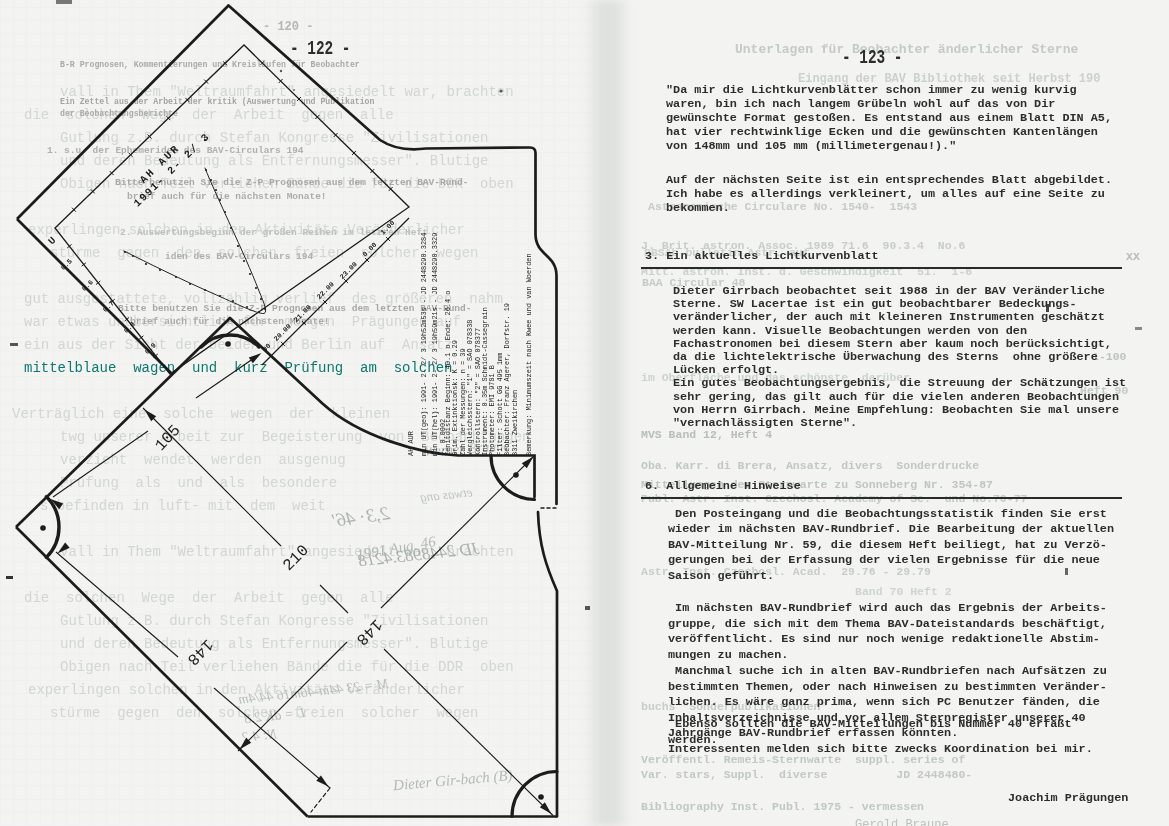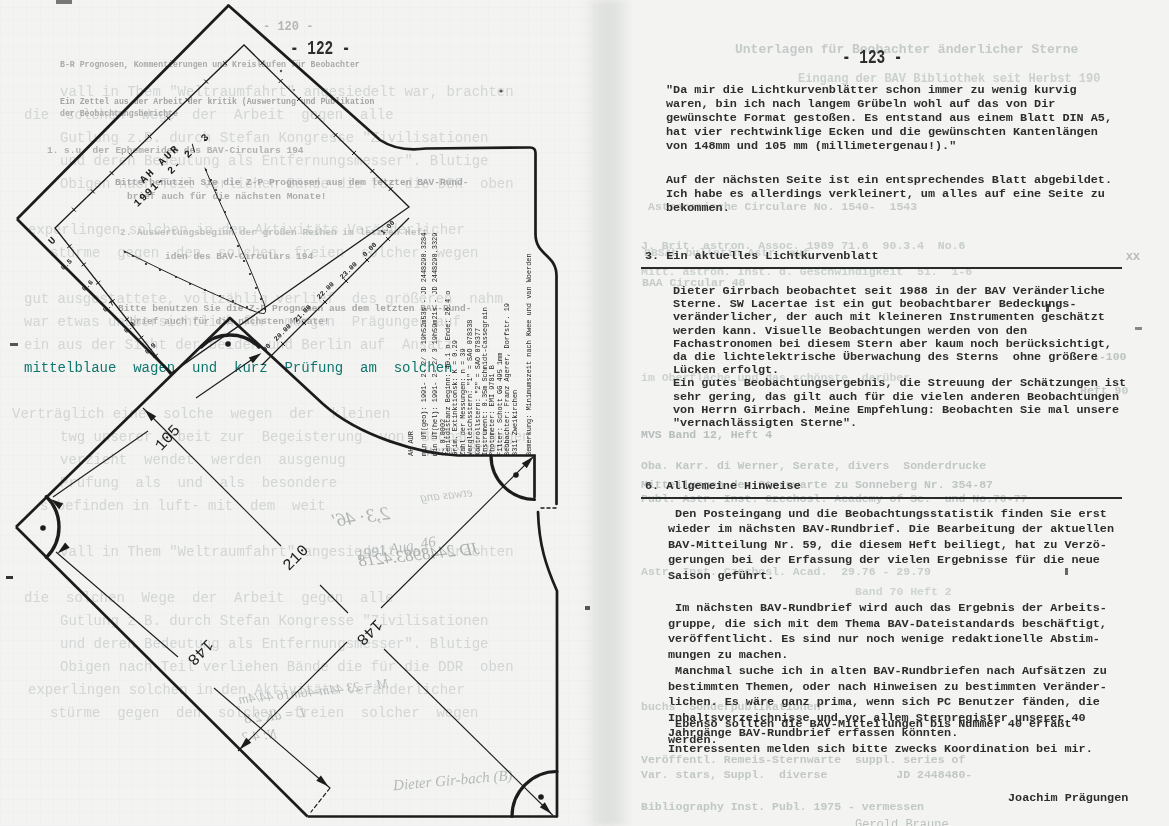--- a/index.html
+++ b/index.html
@@ -233,21 +233,21 @@
 <div style="position:absolute;left:644px;top:246px;color:#cbd1cf;font:bold 11.5px 'Liberation Mono',monospace;white-space:pre">BBSAb bulletin Astr. auf... </div>
 <div style="position:absolute;left:642px;top:276px;color:#c5cbc9;font:bold 11.5px 'Liberation Mono',monospace;white-space:pre">BAA Circular 48</div>
 <div style="position:absolute;left:641px;top:239px;color:#c6cdcb;font:bold 11.5px 'Liberation Mono',monospace;white-space:pre">J. Brit. astron. Assoc. 1989 71.6  90.3.4  No.6</div>
 <div style="position:absolute;left:641px;top:265px;color:#cad1cf;font:bold 11.5px 'Liberation Mono',monospace;white-space:pre">Mitt. astron. Inst. d. Geschwindigkeit  51.  1-6</div>
 <div style="position:absolute;left:1126px;top:250px;color:#b4bcba;font:bold 11.5px 'Liberation Mono',monospace;white-space:pre">XX</div>
 <div style="position:absolute;left:1092px;top:350px;color:#bcc4c2;font:bold 11.5px 'Liberation Mono',monospace;white-space:pre">1-100</div>
 <div style="position:absolute;left:1080px;top:384px;color:#c2cac8;font:bold 11.5px 'Liberation Mono',monospace;white-space:pre">Heft 90</div>
 <div style="position:absolute;left:641px;top:371px;color:#ccd2d0;font:bold 11.5px 'Liberation Mono',monospace;white-space:pre">im Oberfläche und das schönste  darüber</div>
 <div style="position:absolute;left:641px;top:428px;color:#b6bebc;font:bold 11.5px 'Liberation Mono',monospace;white-space:pre">MVS Band 12, Heft 4</div>
 <div style="position:absolute;left:641px;top:478px;color:#bec6c4;font:bold 11.5px 'Liberation Mono',monospace;white-space:pre">Mitteilungen der Sternwarte zu Sonneberg Nr. 354-87</div>
-<div style="position:absolute;left:641px;top:459px;color:#c0c8c6;font:bold 11.5px 'Liberation Mono',monospace;white-space:pre">Oba. Karr. di Werner, Serate, divers  Sonderdrucke</div>
+<div style="position:absolute;left:641px;top:459px;color:#c0c8c6;font:bold 11.5px 'Liberation Mono',monospace;white-space:pre">Oba. Karr. di Brera, Ansatz, divers  Sonderdrucke</div>
 <div style="position:absolute;left:641px;top:492px;color:#c2cac8;font:bold 11.5px 'Liberation Mono',monospace;white-space:pre">Publ. Astr. Inst. Czechosl. Academy of Sc.  und No.70-77</div>
 <div style="position:absolute;left:641px;top:565px;color:#c6cdcb;font:bold 11.5px 'Liberation Mono',monospace;white-space:pre">Astr. Inst. Czechosl. Acad.  29.76 - 29.79</div>
 <div style="position:absolute;left:855px;top:585px;color:#ced4d2;font:bold 11.5px 'Liberation Mono',monospace;white-space:pre">Band 70 Heft 2</div>
 <div style="position:absolute;left:641px;top:700px;color:#c6ccca;font:bold 11.5px 'Liberation Mono',monospace;white-space:pre">buchs "Sonderpublikationen"</div>
 <div style="position:absolute;left:641px;top:753px;color:#c2c8c6;font:bold 11.5px 'Liberation Mono',monospace;white-space:pre">Veröffentl. Remeis-Sternwarte  suppl. series of</div>
 <div style="position:absolute;left:641px;top:768px;color:#c2c8c6;font:bold 11.5px 'Liberation Mono',monospace;white-space:pre">Var. stars, Suppl.  diverse          JD 2448480-</div>
 <div style="position:absolute;left:641px;top:800px;color:#c0c8c6;font:bold 11.5px 'Liberation Mono',monospace;white-space:pre">Bibliography Inst. Publ. 1975 - vermessen</div>
 <div style="position:absolute;left:855px;top:818px;color:#bac2c0;font:12px 'Liberation Mono',monospace;white-space:pre">Gerold Braune</div>
 <div style="position:absolute;left:290px;top:37px;font:bold 20px 'Liberation Mono',monospace;color:#2d2d2d;transform:scaleX(.72);transform-origin:0 0">- 122 -</div>
 <div style="position:absolute;left:842px;top:46px;font:bold 20px 'Liberation Mono',monospace;color:#2d2d2d;transform:scaleX(.72);transform-origin:0 0">- 123 -</div>

